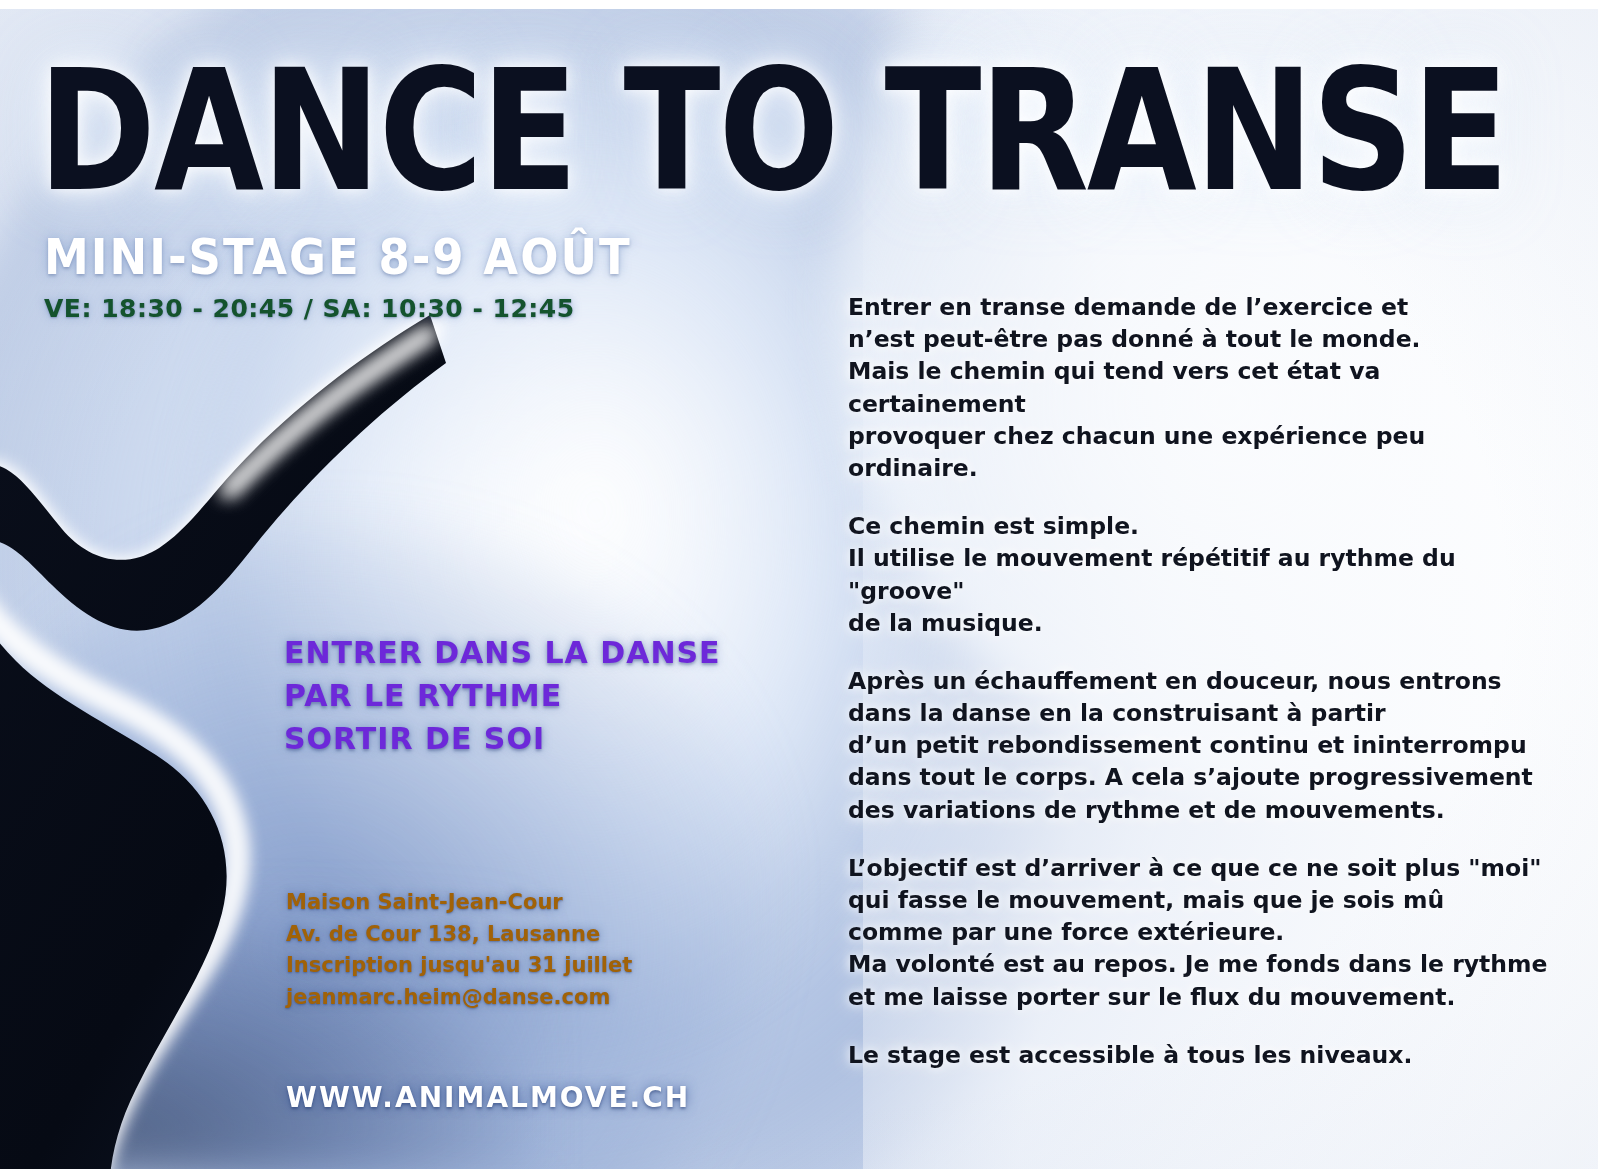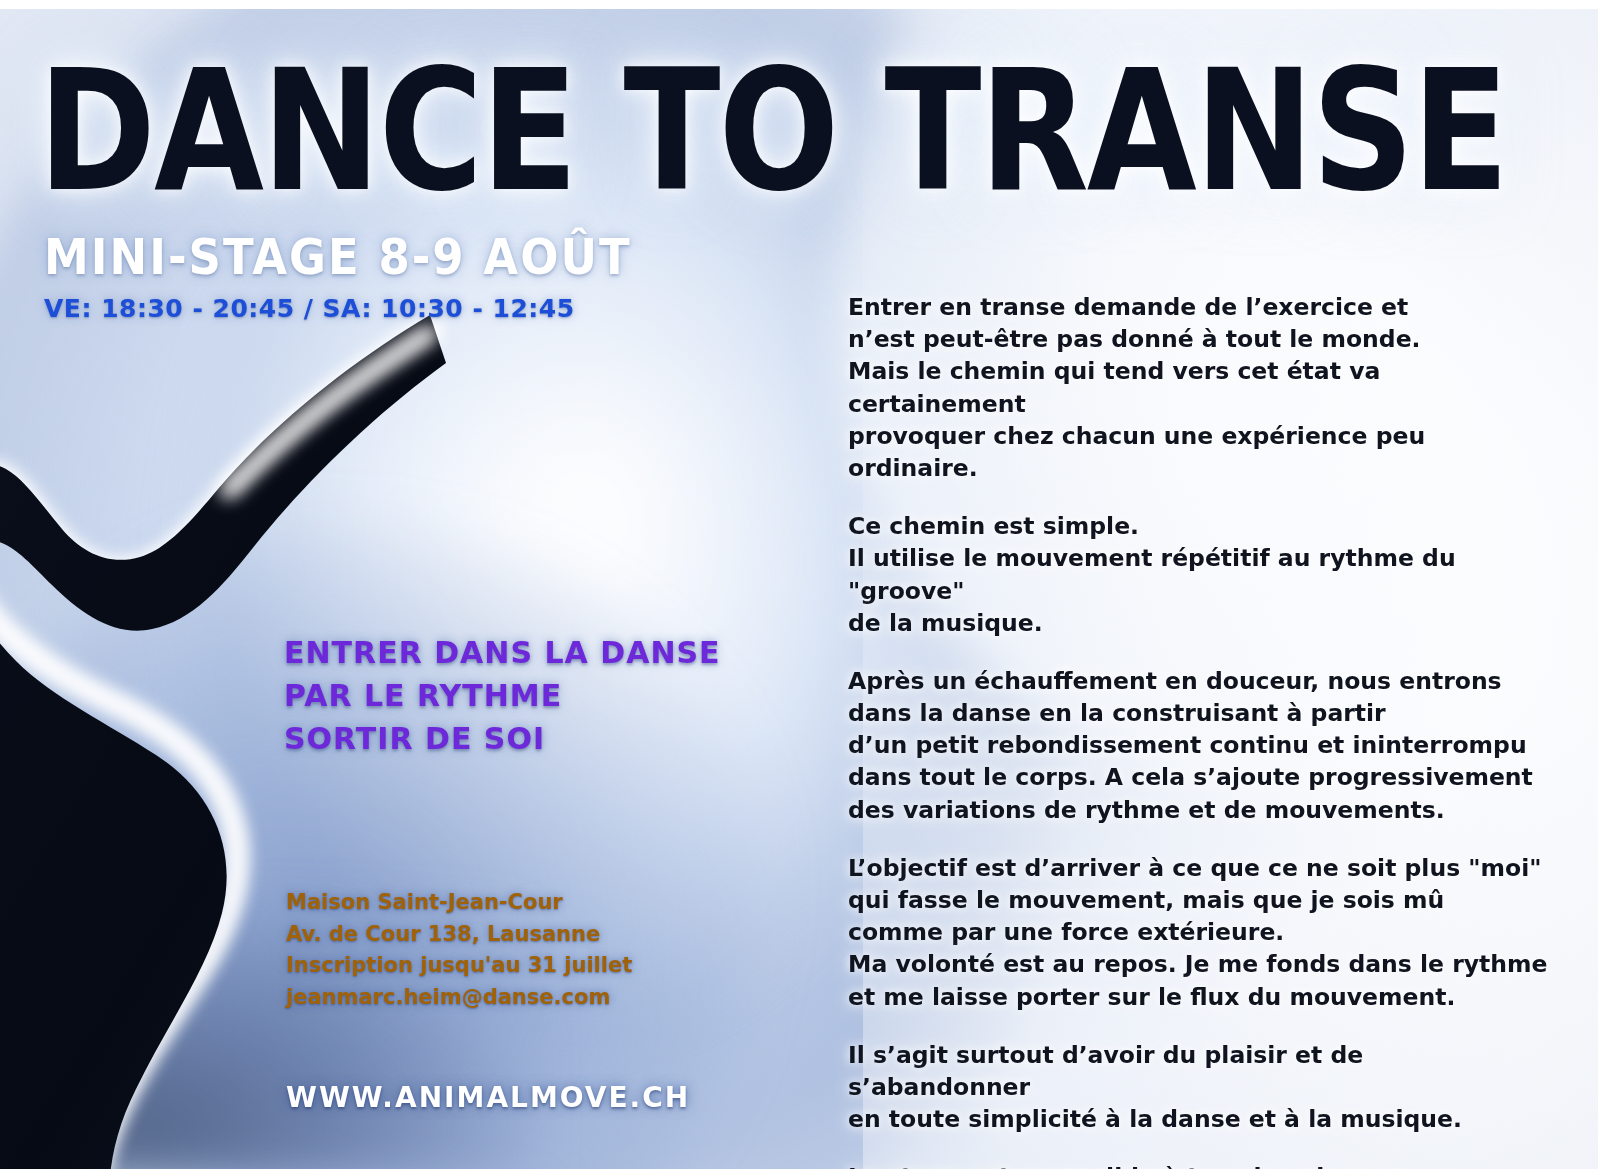--- a/index.html
+++ b/index.html
@@ -131,21 +131,21 @@
     text-shadow: 0 0 10px rgba(120,150,200,0.55), 0 2px 3px rgba(60,80,130,0.35);
     white-space: nowrap;
   }
   .times {
     position: absolute;
     left: 44px;
     top: 285px;
     font-weight: bold;
     font-size: 25px;
     letter-spacing: 0.5px;
-    color: #1d4ed8;
+    color: #14532d;
     text-shadow: 0 0 8px rgba(110,140,195,0.6), 0 1px 2px rgba(50,70,120,0.4);
     white-space: nowrap;
   }
 
   .slogan {
     position: absolute;
     left: 284px;
     top: 622px;
     font-weight: bold;
     font-size: 30px;
@@ -276,17 +276,16 @@
     <div>jeanmarc.heim@danse.com</div>
   </div>
 
   <div class="url">WWW.ANIMALMOVE.CH</div>
 
   <div class="body-copy">
     <p>Entrer en transe demande de l’exercice et<br>n’est peut-être pas donné à tout le monde.<br>Mais le chemin qui tend vers cet état va certainement<br>provoquer chez chacun une expérience peu ordinaire.</p>
     <p>Ce chemin est simple.<br>Il utilise le mouvement répétitif au rythme du "groove"<br>de la musique.</p>
     <p>Après un échauffement en douceur, nous entrons<br>dans la danse en la construisant à partir<br>d’un petit rebondissement continu et ininterrompu<br>dans tout le corps. A cela s’ajoute progressivement<br>des variations de rythme et de mouvements.</p>
     <p>L’objectif est d’arriver à ce que ce ne soit plus "moi"<br>qui fasse le mouvement, mais que je sois mû<br>comme par une force extérieure.<br>Ma volonté est au repos. Je me fonds dans le rythme<br>et me laisse porter sur le flux du mouvement.</p>
-    <p>Il s’agit surtout d’avoir du plaisir et de s’abandonner<br>en toute simplicité à la danse et à la musique.</p>
     <p>Le stage est accessible à tous les niveaux.</p>
   </div>
 
 </div>
 
 </body></html>

